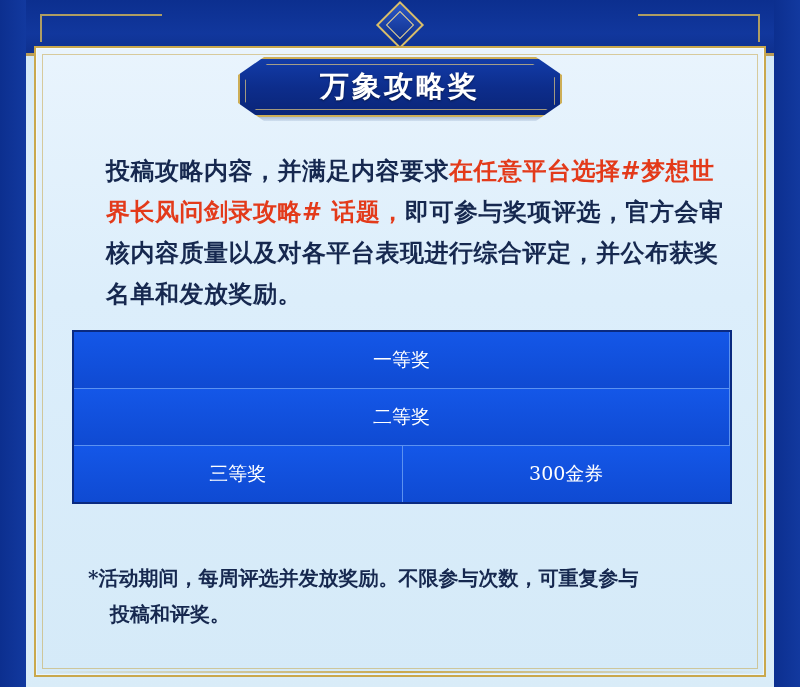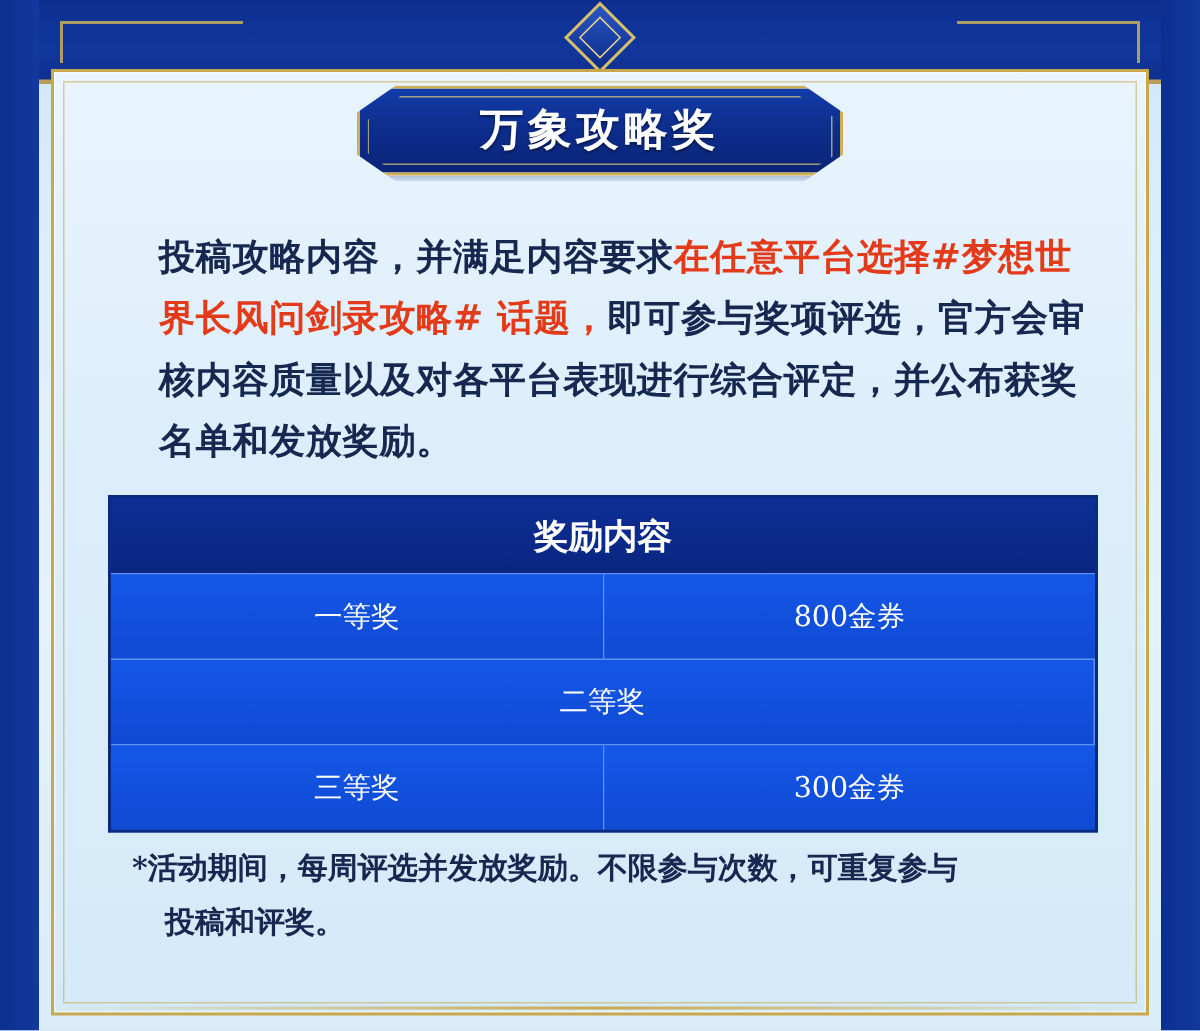--- a/index.html
+++ b/index.html
@@ -156,25 +156,23 @@
     <div class="plaque"></div>
     <div class="title-text">万象攻略奖</div>
   </div>
 
   <div class="content">
     <div class="para"><span>投稿攻略内容，并满足内容要求</span><span class="hl">在任意平台选择#梦想世界长风问剑录攻略# 话题，</span><span>即可参与奖项评选，官方会审核内容质量以及对各平台表现进行综合评定，并公布获奖名单和发放奖励。</span></div>
   </div>
 
   <div class="table">
     <div class="trow thead">
-      <div class="tcell last">奖励内容</div>
     </div>
     <div class="trow">
       <div class="tcell">一等奖</div>
-      <div class="tcell last">800金券</div>
     </div>
     <div class="trow">
       <div class="tcell">二等奖</div>
     </div>
     <div class="trow">
       <div class="tcell">三等奖</div>
       <div class="tcell last">300金券</div>
     </div>
   </div>
 

